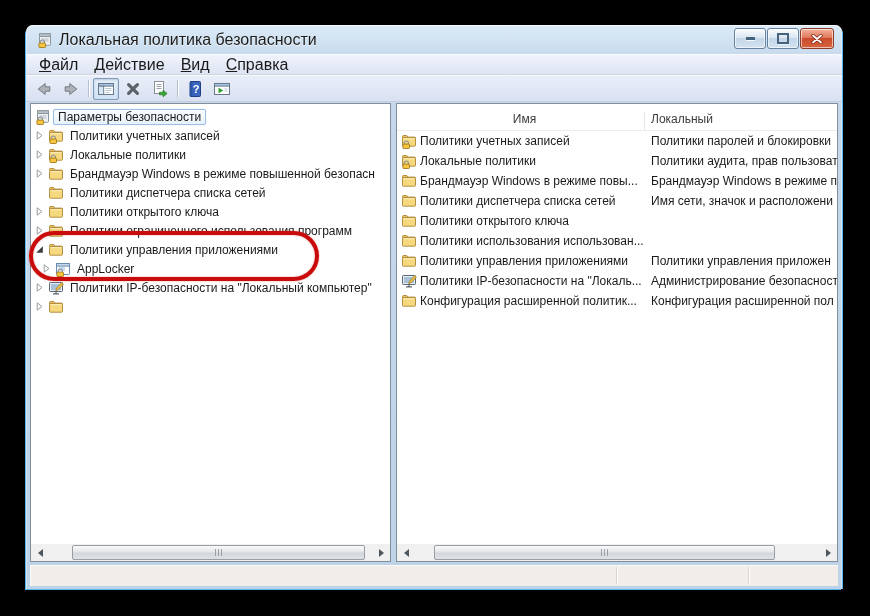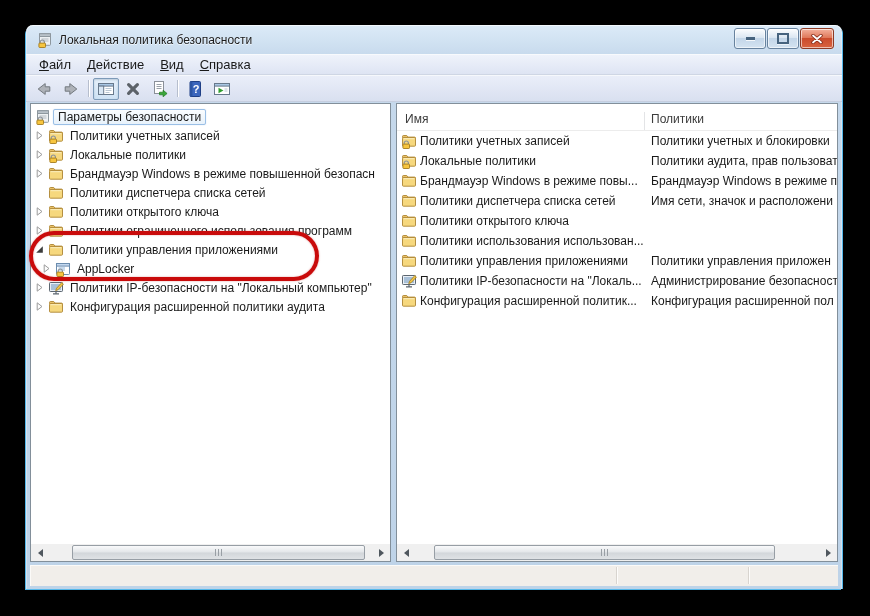--- a/index.html
+++ b/index.html
@@ -5,54 +5,54 @@
   html,body{margin:0;padding:0;}
   body{width:870px;height:616px;background:#000;position:relative;overflow:hidden;
        font-family:"Liberation Sans",sans-serif;}
   .window{position:absolute;left:26px;top:25px;width:816px;height:564px;box-sizing:border-box;
     background:linear-gradient(#dcebf8,#c6d9ec 32px,#bed3e8);
     border-radius:7px 7px 0 0;
     box-shadow:0 2px 0 -1px #55b8ea,2px 1px 0 -1px #55b8ea,-2px 2px 0 -1px #55b8ea,
                inset 0 1px 0 rgba(255,255,255,.65),inset 1px 0 0 rgba(255,255,255,.35),inset -1px 0 0 rgba(255,255,255,.35);}
   .titlebar{height:29px;display:flex;align-items:center;padding:0 8px 0 11px;}
   .app-icon{width:16px;height:16px;margin-right:6px;flex:0 0 16px;}
-  .title{font-size:12px;color:#1b1b1b;text-shadow:0 1px 0 rgba(255,255,255,.7);}
+  .title{font-size:16px;color:#1b1b1b;text-shadow:0 1px 0 rgba(255,255,255,.7);}
   .win-controls{display:flex;margin-left:auto;margin-top:-2px;}
   .wbtn{width:30px;height:19px;border:1px solid #67829e;border-radius:3px;margin-left:1px;
     display:flex;align-items:center;justify-content:center;
     background:linear-gradient(#fcfdfe,#dbe7f2 45%,#c2d5e8 46%,#d4e3f1);
     box-shadow:inset 0 0 0 1px rgba(255,255,255,.6);}
   .wbtn.close{width:32px;border-color:#8e3a24;
     background:linear-gradient(#f3b29e,#e0795b 45%,#c94a2b 46%,#d9633f);}
   .g-min{width:9px;height:3px;background:#46637e;box-shadow:0 1px 0 rgba(255,255,255,.8);}
   .g-max{width:8px;height:7px;border:2px solid #46637e;box-shadow:0 1px 0 rgba(255,255,255,.6);}
   .menubar{height:19px;display:flex;align-items:center;padding-left:5px;
     background:linear-gradient(#eff3fb,#dee4f3);border-top:1px solid #f8fafd;border-bottom:1px solid #cfd6e4;}
-  .menu-item{font-size:13px;color:#1a1a1a;padding:0 8px;}
+  .menu-item{font-size:16px;color:#1a1a1a;padding:0 8px;}
   .menu-item u{text-decoration:underline;}
   .toolbar{height:25px;display:flex;align-items:center;padding-left:5px;gap:1px;
     background:linear-gradient(#eaeef9,#d9e0f0);border-top:1px solid #f6f8fc;border-bottom:1px solid #c6cedf;}
   .tb-btn{width:26px;height:22px;display:flex;align-items:center;justify-content:center;border-radius:2px;box-sizing:border-box;}
   .tb-btn.pressed{border:1px solid #7d9ab8;background:linear-gradient(#e6f0fb,#cfe2f4);
     box-shadow:inset 0 1px 2px rgba(60,90,120,.25);}
   .tb-sep{width:1px;height:17px;background:#b6becd;box-shadow:1px 0 0 #fff;margin:0 3px;}
   .content{display:flex;gap:5px;margin:1px 4px 0 4px;height:459px;}
   .pane{background:#fff;border:1px solid #828f9a;box-sizing:border-box;position:relative;overflow:hidden;}
   .pane.left{width:361px;flex:0 0 361px;}
   .pane.right{flex:1;}
   .tree{padding-top:3px;}
   .tree-row{height:19px;display:flex;align-items:center;white-space:nowrap;font-size:12px;color:#1a1a1a;}
   .exp{width:13px;flex:0 0 13px;display:flex;align-items:center;justify-content:flex-start;}
   .ticon{width:16px;height:16px;flex:0 0 16px;margin-right:4px;}
   .tlabel{padding:1px 2px;}
   .sel-box{border:1px solid #9abfe6;background:linear-gradient(#fafcfe,#e8f2fb);border-radius:2px;
     padding:0 4px;margin-left:-2px;box-shadow:0 0 1px rgba(120,170,220,.6);}
   .list-header{height:26px;display:flex;align-items:flex-end;border-bottom:1px solid #ececec;
     font-size:12px;color:#3c3c3c;}
-  .h-name{width:248px;flex:0 0 248px;box-sizing:border-box;padding:0 0 4px 8px;border-right:1px solid #e3e4e6;}
+  .h-name{width:248px;flex:0 0 248px;box-sizing:border-box;padding:0 0 4px 8px;border-right:1px solid #e3e4e6;text-align:center;}
   .h-desc{flex:1;padding:0 0 4px 6px;}
   .list-row{height:20px;display:flex;align-items:center;font-size:12px;color:#1a1a1a;white-space:nowrap;}
   .cell-name{width:248px;flex:0 0 248px;box-sizing:border-box;display:flex;align-items:center;
     padding-left:4px;overflow:hidden;}
   .cell-desc{flex:1;overflow:hidden;padding-left:6px;}
   .licon{width:16px;height:16px;flex:0 0 16px;margin-right:3px;}
   .hscroll{position:absolute;left:0;right:0;bottom:0;height:17px;background:#f0f0f0;display:flex;}
   .sb-btn{width:17px;height:17px;display:flex;align-items:center;justify-content:center;}
   .tri-l{width:0;height:0;border:4px solid transparent;border-right:5px solid #4f575e;margin-right:3px;}
   .tri-r{width:0;height:0;border:4px solid transparent;border-left:5px solid #4f575e;margin-left:3px;}
@@ -347,59 +347,58 @@
                 <path d="M2.2 0.8v7.4L7 4.5z" fill="#fdfdfd" stroke="#9b9b9b" stroke-width="1"></path>
               </svg>
             </span>
             <span class="ticon">
               <svg width="16" height="16" viewBox="0 0 16 16">
                 <path d="M1.5 4.6V3.4c0-.5.4-.9.9-.9h3.3l1.5 1.6h6.4c.5 0 .9.4.9.9v.6z" fill="#e9c268" stroke="#ad8432" stroke-width="0.9" stroke-linejoin="round"></path>
                 <rect x="1.5" y="4.6" width="13" height="8.6" rx="0.9" fill="#f6d87e" stroke="#ad8432" stroke-width="0.9"></rect>
                 <path d="M2.6 5.7h10.8" stroke="#fcefc0" stroke-width="1" fill="none"></path>
               </svg>
             </span>
-            <span class="tlabel">Конфигурация расширенной политики аудита</span>
           </div>
         </div>
       <div class="hscroll">
         <span class="sb-btn">
             <span class="tri-l"></span>
           </span>
         <span class="sb-track">
           <span class="sb-thumb thumb-left">
               <span class="sb-grip"></span>
             </span>
         </span>
         <span class="sb-btn">
             <span class="tri-r"></span>
           </span>
       </div>
     </div>
     <div class="pane right">
       <div class="list-header" id="listheader">
           <span class="h-name">Имя</span>
-          <span class="h-desc">Политики</span>
+          <span class="h-desc">Локальный</span>
         </div>
       <div id="listrows">
           <div class="list-row">
             <span class="cell-name">
               <span class="licon">
                 <svg width="16" height="16" viewBox="0 0 16 16">
                   <path d="M1.5 4.6V3.4c0-.5.4-.9.9-.9h3.3l1.5 1.6h6.4c.5 0 .9.4.9.9v.6z" fill="#e9c268" stroke="#ad8432" stroke-width="0.9" stroke-linejoin="round"></path>
                   <rect x="1.5" y="4.6" width="13" height="8.6" rx="0.9" fill="#f6d87e" stroke="#ad8432" stroke-width="0.9"></rect>
                   <path d="M2.6 5.7h10.8" stroke="#fcefc0" stroke-width="1" fill="none"></path>
                   <g>
                     <path d="M3.2 11.6v-1.5a2.1 2.1 0 014.2 0v1.5" fill="none" stroke="#8f959b" stroke-width="1.2"></path>
                     <rect x="1.9" y="11.1" width="6.6" height="4.4" rx="0.7" fill="#f7c53f" stroke="#a47c1e" stroke-width="0.9"></rect>
                   </g>
                 </svg>
               </span>
               <span>Политики учетных записей</span>
             </span>
-            <span class="cell-desc">Политики учетных и блокировки</span>
+            <span class="cell-desc">Политики паролей и блокировки</span>
           </div>
           <div class="list-row">
             <span class="cell-name">
               <span class="licon">
                 <svg width="16" height="16" viewBox="0 0 16 16">
                   <path d="M1.5 4.6V3.4c0-.5.4-.9.9-.9h3.3l1.5 1.6h6.4c.5 0 .9.4.9.9v.6z" fill="#e9c268" stroke="#ad8432" stroke-width="0.9" stroke-linejoin="round"></path>
                   <rect x="1.5" y="4.6" width="13" height="8.6" rx="0.9" fill="#f6d87e" stroke="#ad8432" stroke-width="0.9"></rect>
                   <path d="M2.6 5.7h10.8" stroke="#fcefc0" stroke-width="1" fill="none"></path>
                   <g>
                     <path d="M3.2 11.6v-1.5a2.1 2.1 0 014.2 0v1.5" fill="none" stroke="#8f959b" stroke-width="1.2"></path>

